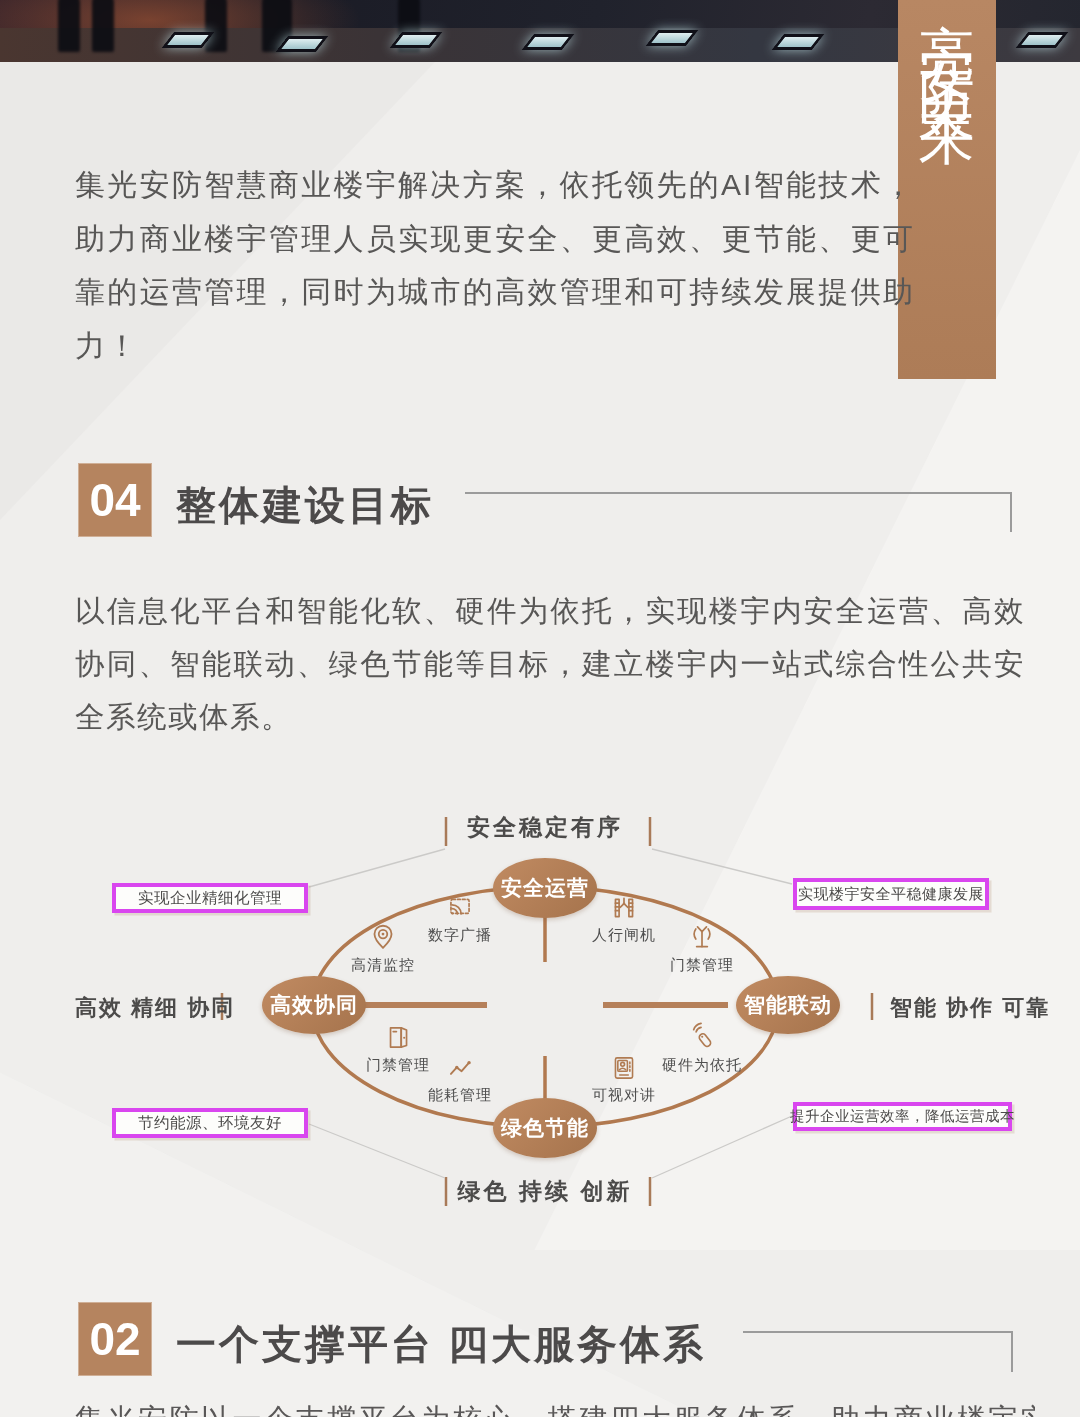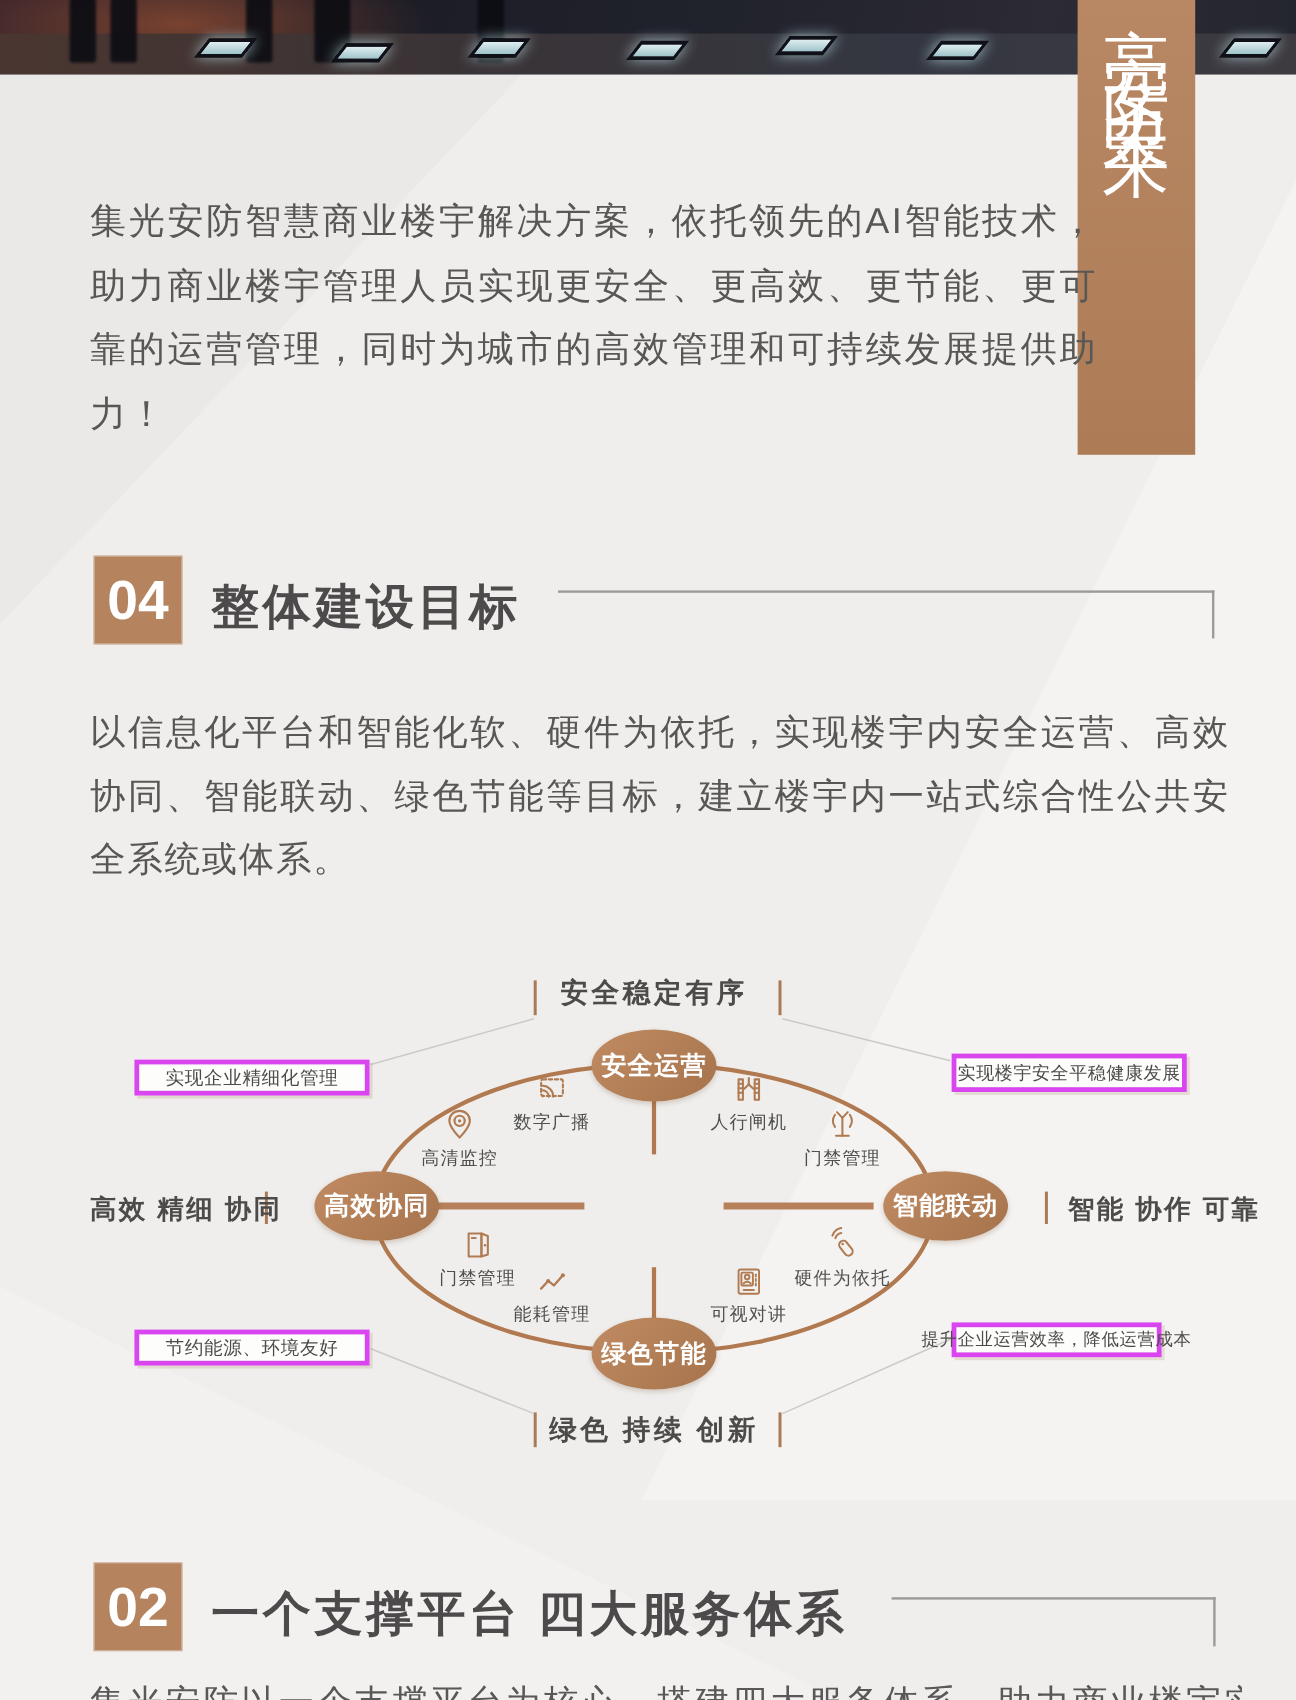--- a/index.html
+++ b/index.html
@@ -129,21 +129,21 @@
   <div class="abs side-cap" style="left:890px;top:993px;">智能 协作 可靠</div>
 
   <div class="abs node" style="left:493px;top:858px;width:104px;height:60px;">安全运营</div>
   <div class="abs node" style="left:262px;top:976px;width:104px;height:58px;">高效协同</div>
   <div class="abs node" style="left:736px;top:976px;width:104px;height:58px;">智能联动</div>
   <div class="abs node" style="left:493px;top:1098px;width:104px;height:60px;">绿色节能</div>
 
   <div class="abs callout" style="left:112px;top:883px;width:196px;height:30px;">实现企业精细化管理</div>
   <div class="abs callout" style="left:793px;top:878px;width:196px;height:32px;font-size:15px;">实现楼宇安全平稳健康发展</div>
   <div class="abs callout" style="left:112px;top:1108px;width:196px;height:30px;">节约能源、环境友好</div>
-  <div class="abs callout" style="left:793px;top:1102px;width:175px;height:29px;font-size:14.5px;">提升企业运营效率，降低运营成本</div>
+  <div class="abs callout" style="left:793px;top:1102px;width:219px;height:29px;font-size:14.5px;">提升企业运营效率，降低运营成本</div>
 
   <div class="abs feature" style="left:383px;top:922px;">
     <svg width="32" height="32" viewBox="0 0 30 30" fill="none" stroke="#b07b52" stroke-width="1.7" stroke-linecap="round" stroke-linejoin="round">
       <path d="M15 3.5c-4.6 0-8 3.4-8 7.8 0 5.2 8 13 8 13s8-7.8 8-13c0-4.4-3.4-7.8-8-7.8z"></path>
       <circle cx="15" cy="11.3" r="4"></circle>
       <circle cx="15" cy="11.3" r="1.3" fill="#b07b52" stroke="none"></circle>
     </svg>
     <div class="flabel">高清监控</div>
   </div>
 

